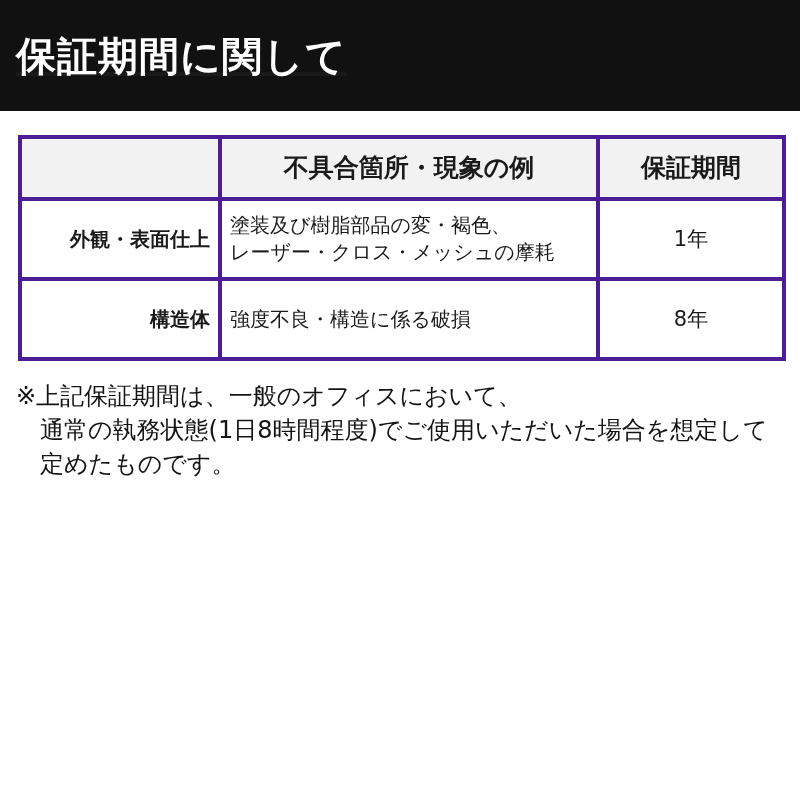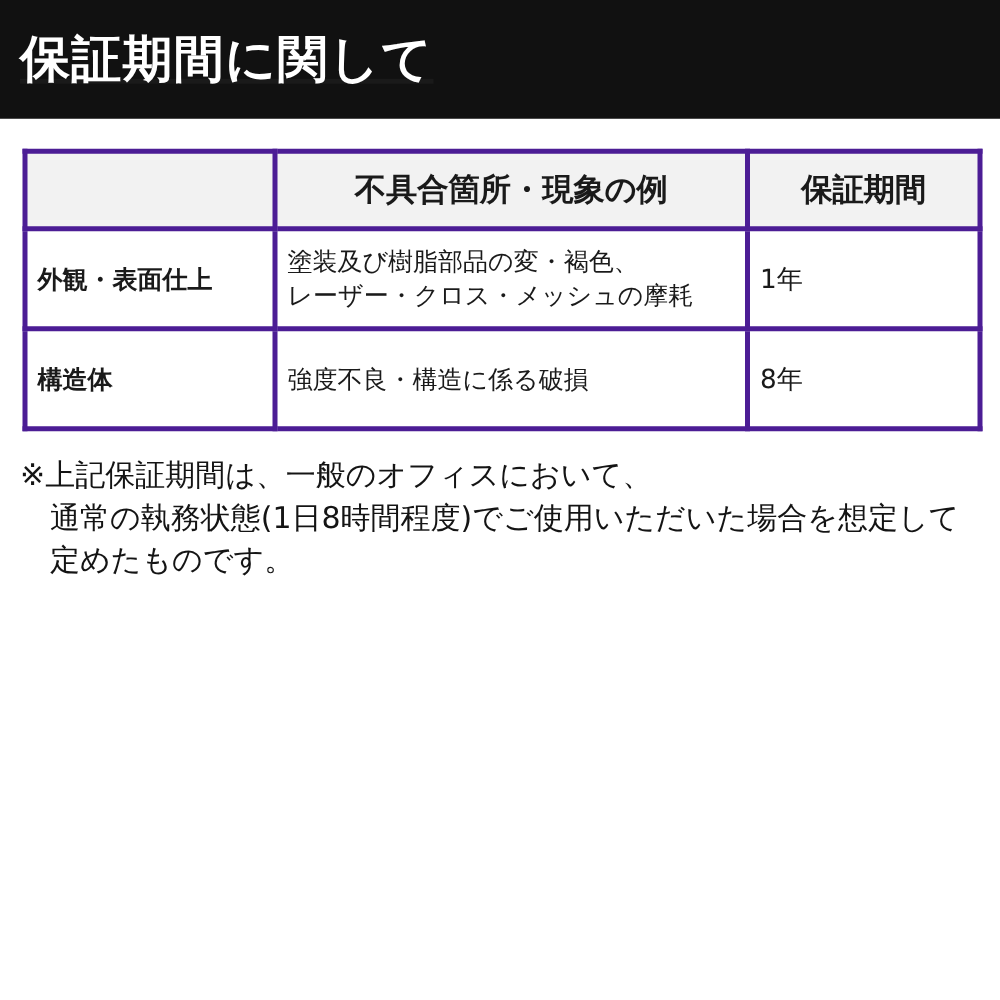--- a/index.html
+++ b/index.html
@@ -16,21 +16,21 @@
   }
   .page {
     position: relative;
     width: 800px;
     height: 800px;
     box-sizing: border-box;
   }
   
   .header-bar {
     width: 800px;
-    height: 95px;
+    height: 111px;
     background: #111111;
     display: flex;
     align-items: center;
     box-sizing: border-box;
     padding-left: 16px;
     text-decoration: underline;
   }
   .header-title {
     color: #ffffff;
     font-size: 40px;
@@ -69,35 +69,35 @@
     line-height: 1.1;
   }
   thead th.blank {
     background: #f2f2f2;
   }
   tbody td {
     font-size: 20px;
     height: 80px;
   }
   td.cat {
-    text-align: left;
+    text-align: right;
     font-weight: bold;
     font-size: 20px;
   }
   td.ex {
     text-align: left;
     line-height: 1.35;
     font-size: 20px;
     padding-left: 10px;
   }
   td.ex.center {
     padding-left: 8px;
   }
   td.per {
-    text-align: left;
+    text-align: center;
     font-size: 21px;
   }
   
   .notes {
     padding: 18px 16px 0 16px;
     box-sizing: border-box;
   }
   .note {
     font-size: 24px;
     line-height: 1.42;

